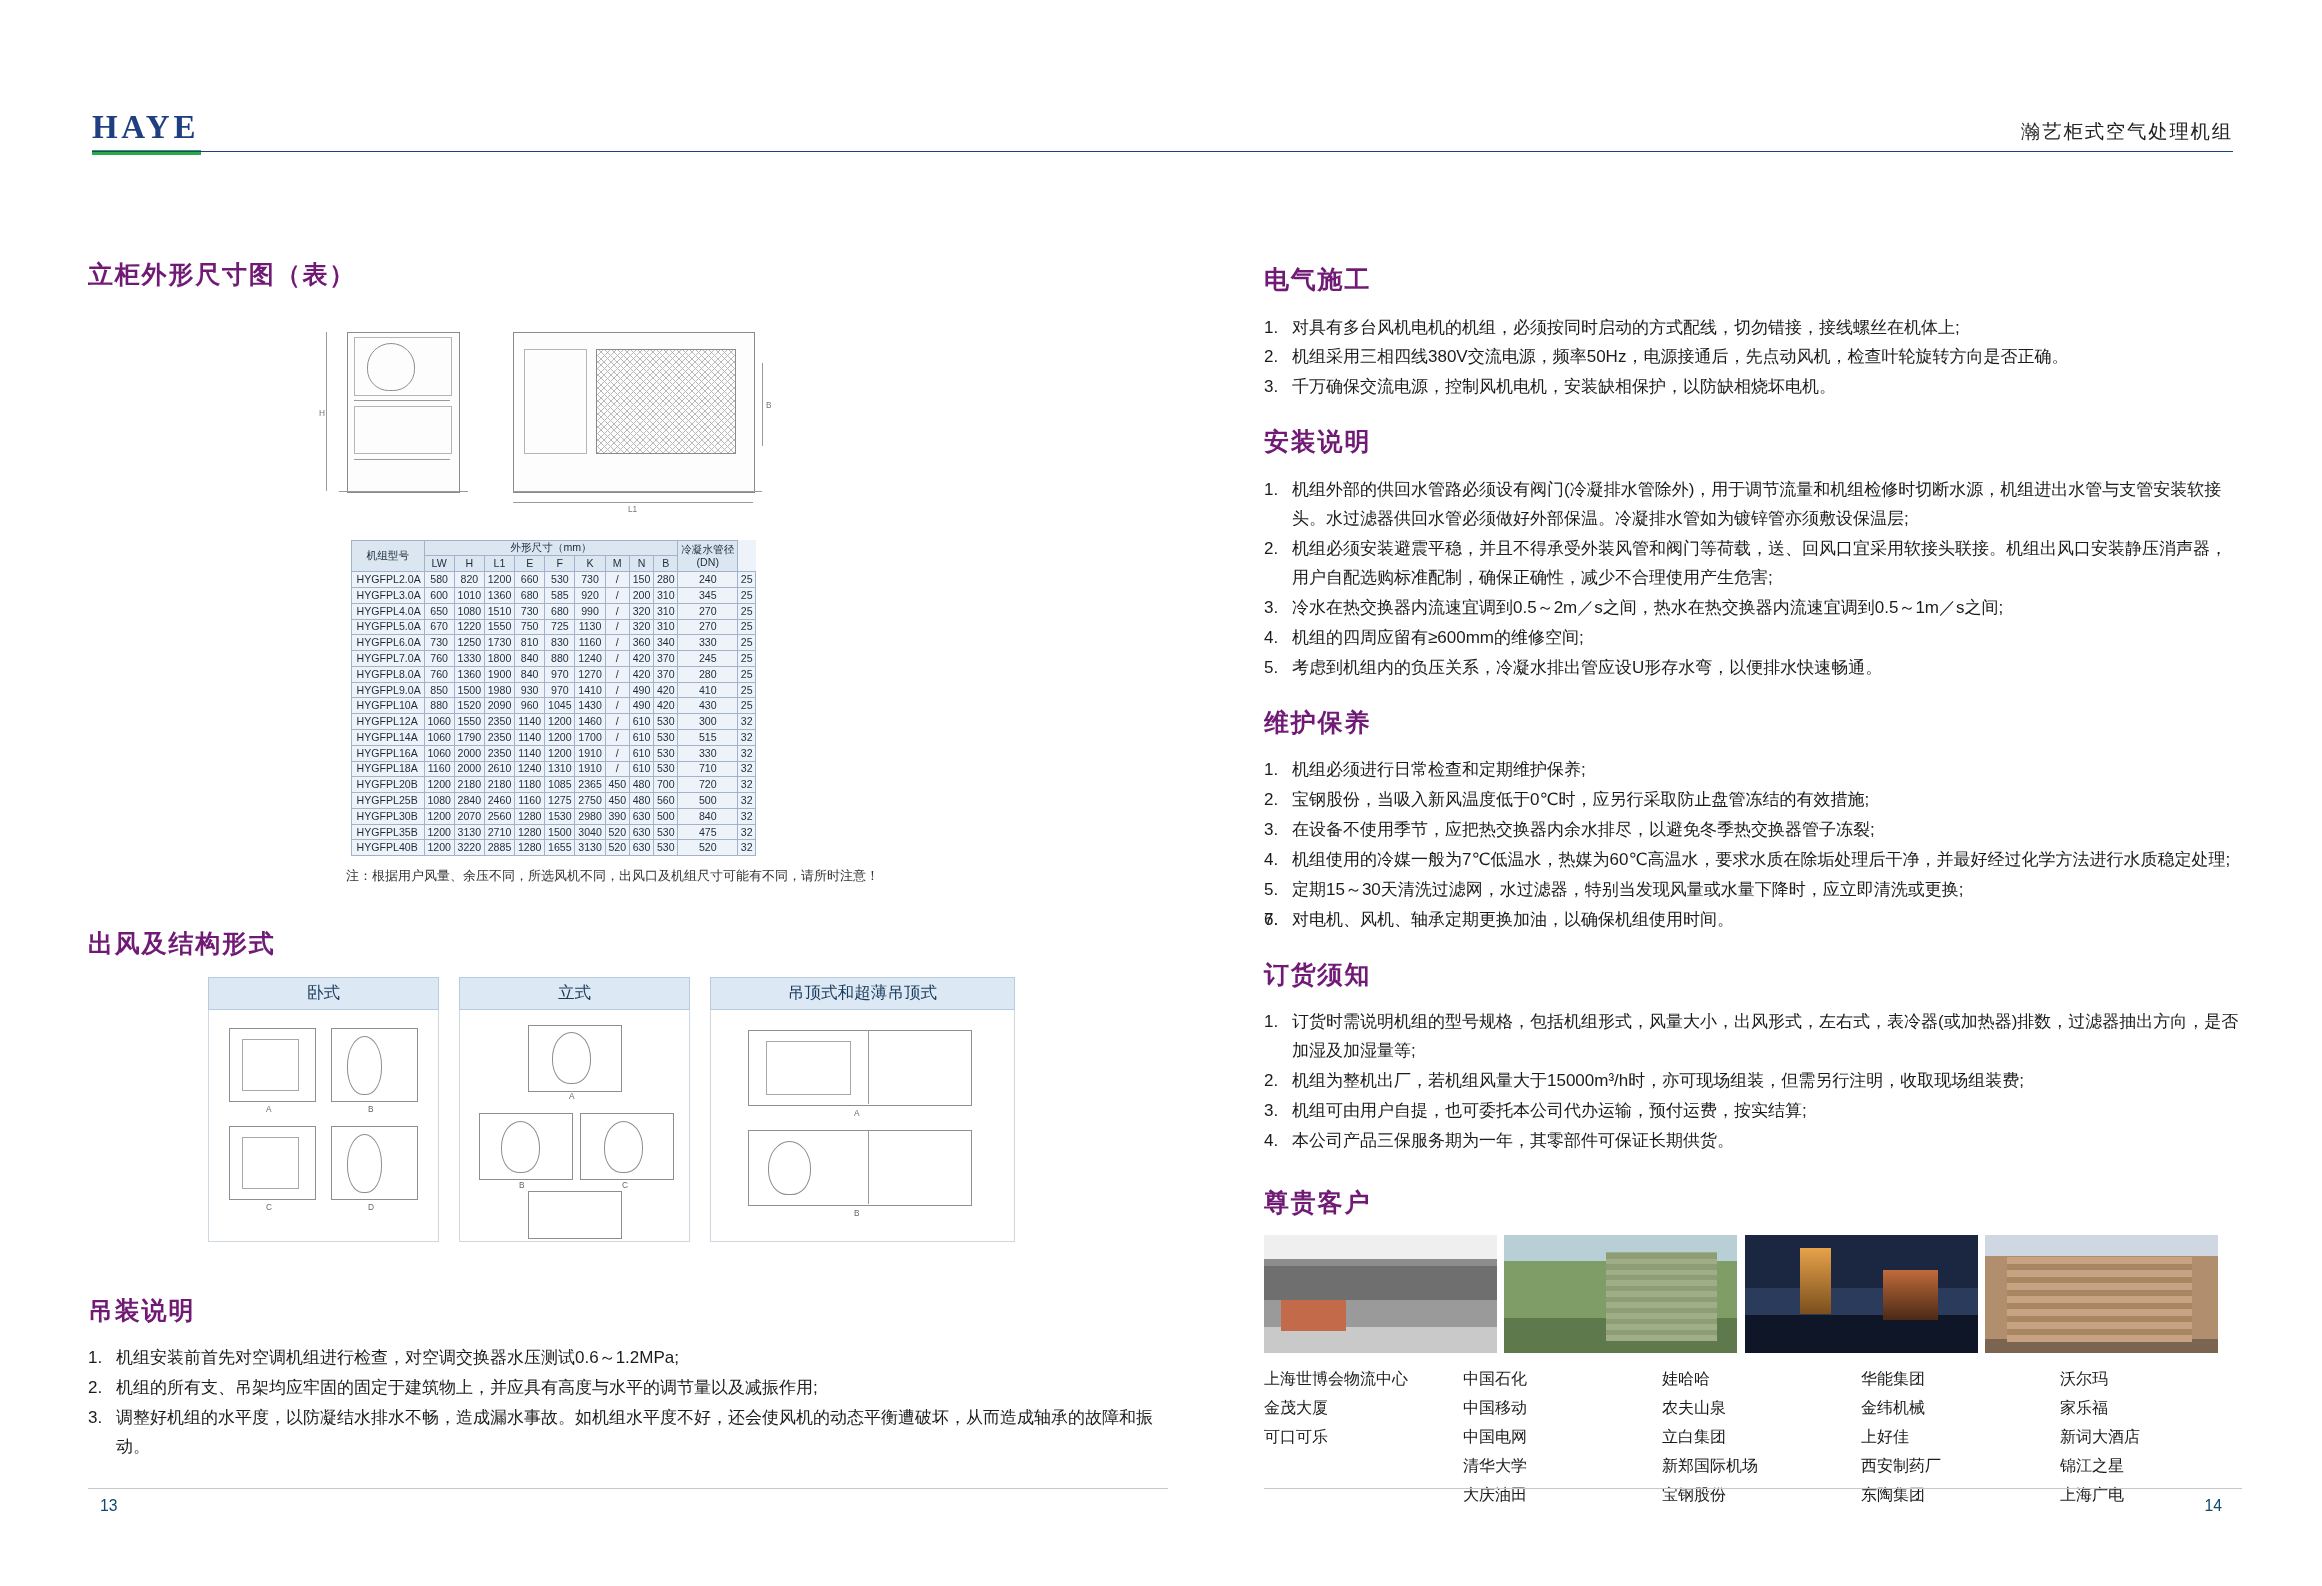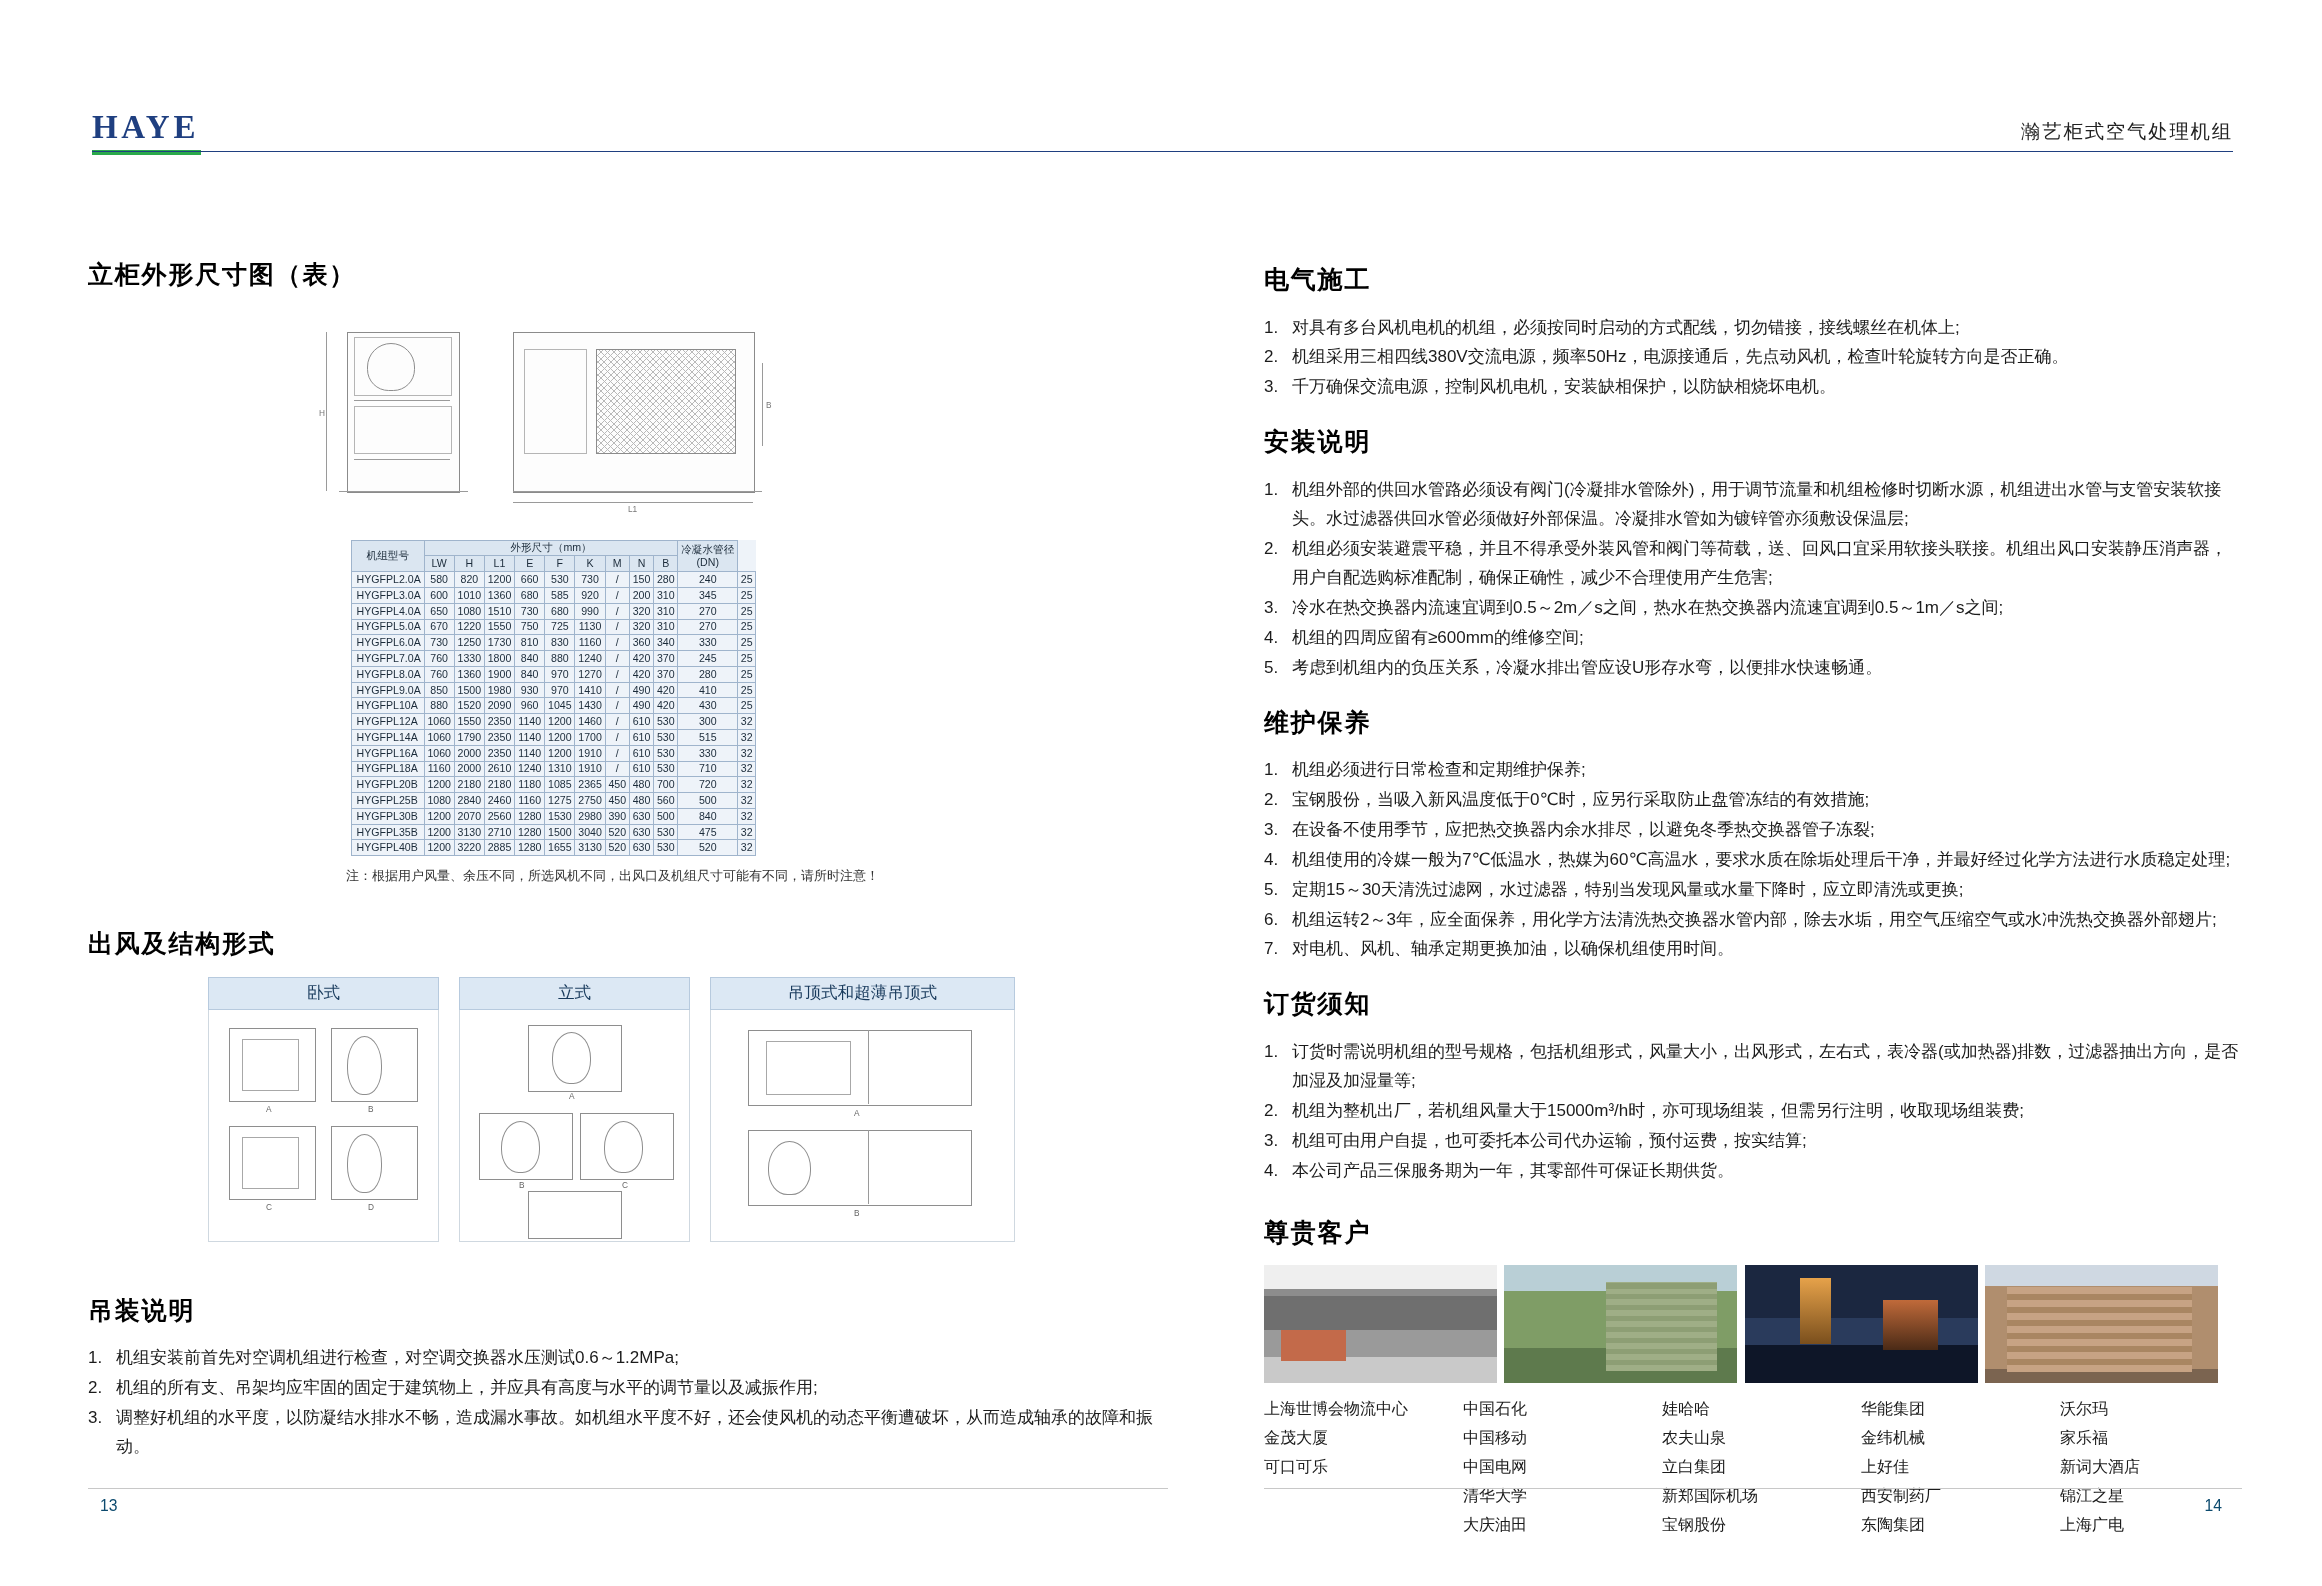--- a/index.html
+++ b/index.html
@@ -18,21 +18,21 @@
   .logo{position:absolute;left:0;top:0;font-family:"Liberation Serif","DejaVu Serif",serif;
         font-size:33px;font-weight:bold;letter-spacing:3.7px;color:#1f3f80;}
   .logo-bar{position:absolute;left:0;top:41px;width:109px;height:4.6px;background:#2aa84a;}
   .hdr-rule{position:absolute;left:0;top:42px;width:2141px;height:0.9px;background:#1f3f80;}
   .hdr-title{position:absolute;right:0;top:9.2px;font-size:19.4px;color:#222;letter-spacing:1.8px;}
 
   
   .col-left{position:absolute;left:88px;top:258px;width:1080px;}
   .col-right{position:absolute;left:1264px;top:263px;width:978px;}
 
-  h2.sec{font-size:25px;font-weight:bold;margin:0 0 16.6px 0;letter-spacing:1.8px;color:#000000;}
+  h2.sec{font-size:25px;font-weight:bold;margin:0 0 16.6px 0;letter-spacing:1.8px;color:#701a75;}
   .col-right h2.sec{margin-top:0;}
   .rsec{margin-bottom:24px;}
   ol.items{margin:0;padding:0;list-style:none;}
   ol.items li{font-size:17px;line-height:29px;color:#1b1b1b;padding-left:28px;position:relative;margin-bottom:0.9px;}
   ol.items li .num{position:absolute;left:0;top:0;}
 
   
   .draw-wrap{position:relative;width:738px;height:208px;margin:11px 0 5.5px 231px;}
   .dbox{position:absolute;border:0.9px solid #8b8b8b;background:#fdfdfd;}
   .dline{position:absolute;background:#9a9a9a;}
@@ -503,21 +503,21 @@
           </ol>
         </div>
         <div class="rsec">
           <h2 class="sec">维护保养</h2>
           <ol class="items">
             <li><span class="num">1.</span><span>机组必须进行日常检查和定期维护保养;</span></li>
             <li><span class="num">2.</span><span>宝钢股份，当吸入新风温度低于0℃时，应另行采取防止盘管冻结的有效措施;</span></li>
             <li><span class="num">3.</span><span>在设备不使用季节，应把热交换器内余水排尽，以避免冬季热交换器管子冻裂;</span></li>
             <li><span class="num">4.</span><span>机组使用的冷媒一般为7℃低温水，热媒为60℃高温水，要求水质在除垢处理后干净，并最好经过化学方法进行水质稳定处理;</span></li>
             <li><span class="num">5.</span><span>定期15～30天清洗过滤网，水过滤器，特别当发现风量或水量下降时，应立即清洗或更换;</span></li>
-            <li><span class="num">6.</span><span>机组运转2～3年，应全面保养，用化学方法清洗热交换器水管内部，除去水垢，用空气压缩空气或水冲洗热交换器外部翅片;</span></li>
+            <li><span class="num">6.</span></li>
             <li><span class="num">7.</span><span>对电机、风机、轴承定期更换加油，以确保机组使用时间。</span></li>
           </ol>
         </div>
         <div class="rsec">
           <h2 class="sec">订货须知</h2>
           <ol class="items">
             <li><span class="num">1.</span><span>订货时需说明机组的型号规格，包括机组形式，风量大小，出风形式，左右式，表冷器(或加热器)排数，过滤器抽出方向，是否加湿及加湿量等;</span></li>
             <li><span class="num">2.</span><span>机组为整机出厂，若机组风量大于15000m³/h时，亦可现场组装，但需另行注明，收取现场组装费;</span></li>
             <li><span class="num">3.</span><span>机组可由用户自提，也可委托本公司代办运输，预付运费，按实结算;</span></li>
             <li><span class="num">4.</span><span>本公司产品三保服务期为一年，其零部件可保证长期供货。</span></li>

